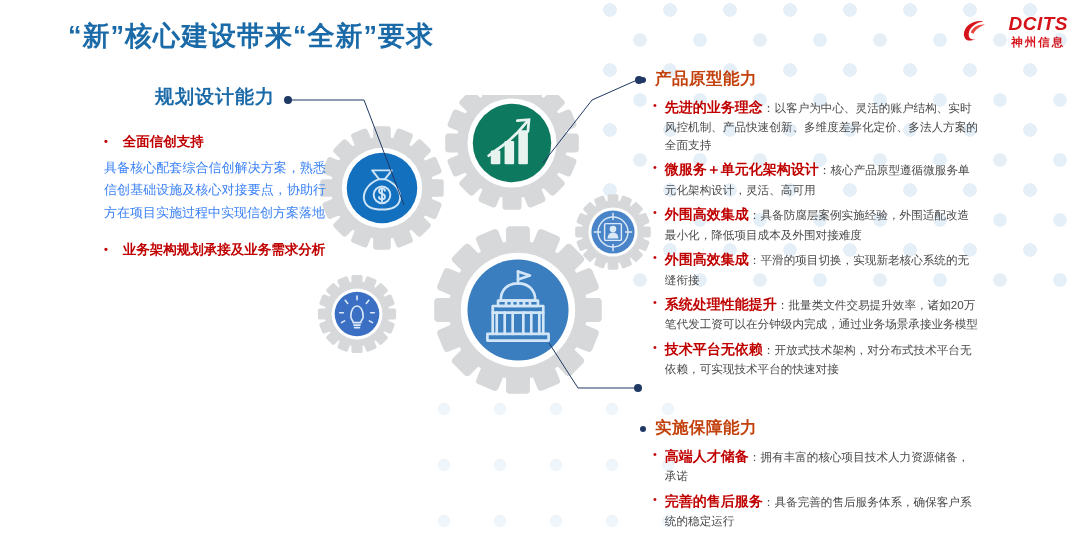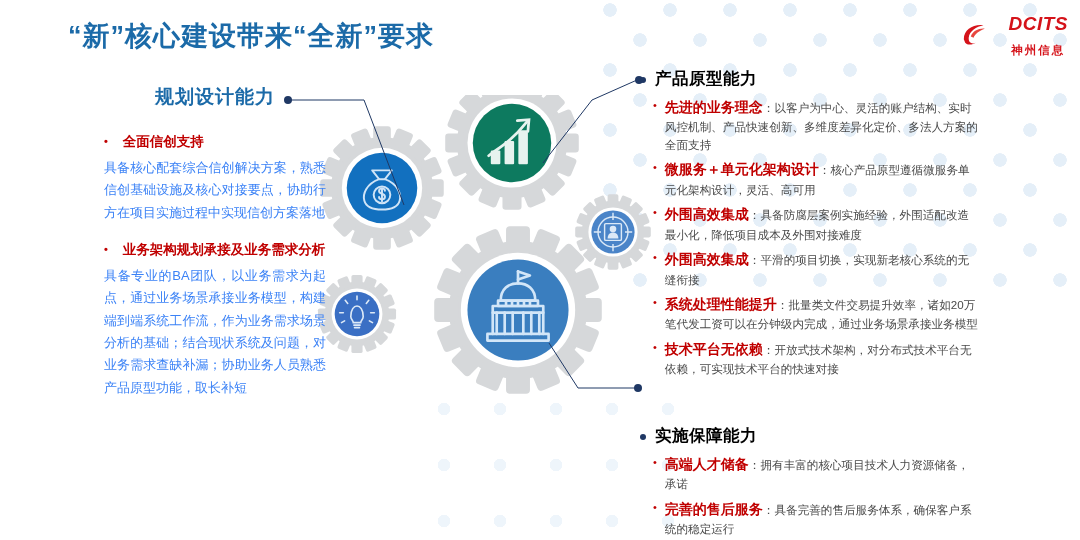--- a/index.html
+++ b/index.html
@@ -39,21 +39,21 @@
     color:#1b6aa8;
     letter-spacing:1px;
     white-space:nowrap;
   }
 
   
   .logo { position:absolute; right:12px; top:14px; display:flex; align-items:center; gap:20px; }
   .logo-mark { width:28px; height:28px; }
   .logo-txt { display:flex; flex-direction:column; align-items:center; line-height:1; }
   .logo-en { font-size:19px; font-weight:bold; color:#d5131a; letter-spacing:.5px; font-style:italic; }
-  .logo-cn { font-size:11.5px; font-weight:bold; color:#d5131a; letter-spacing:2px; margin-top:12px; }
+  .logo-cn { font-size:11.5px; font-weight:bold; color:#d5131a; letter-spacing:2px; margin-top:4px; }
 
   
   .gear-stage { position:absolute; left:300px; top:95px; width:370px; height:330px; }
   .gear-stage svg { display:block; }
 
   
   .connectors { position:absolute; left:0; top:0; width:1080px; height:540px; pointer-events:none; }
 
   
   .col-left { position:absolute; left:104px; top:84px; width:222px; }
@@ -72,34 +72,34 @@
   .bl-body {
     font-size:13px; color:#3b82f6; line-height:1.72;
     text-align:justify;
   }
 
   
   .col-right { position:absolute; left:640px; top:68px; width:340px; }
   .grp { margin-bottom:4px; }
   .grp-title {
     position:relative;
-    font-size:16.5px; font-weight:bold; color:#000000;
+    font-size:16.5px; font-weight:bold; color:#c2410c;
     padding-left:15px; margin-bottom:7px; letter-spacing:.5px;
   }
   .grp-title::before {
     content:""; position:absolute; left:0; top:9px;
     width:6px; height:6px; border-radius:50%; background:#1f3864;
   }
   .grp-items { padding-left:13px; }
   .item { display:flex; gap:8px; align-items:flex-start; margin-bottom:6px; }
   .item .idot { color:#c00000; font-size:11px; line-height:1.6; flex:0 0 auto; }
   .item .itxt { font-size:11.6px; line-height:1.52; color:#4a4a4a; }
   .item .itxt b { color:#c00000; font-weight:bold; font-size:14px; }
   .group-gap { height:17px; }
-  .grp-bottom { margin-top:24px; }
+  .grp-bottom { margin-top:16px; }
 </style>
 </head>
 <body>
 
 <div class="dots"></div>
 <div class="dots2"></div>
 
 <div class="page-title">“新”核心建设带来“全新”要求</div>
 
 <div class="logo">
@@ -238,21 +238,20 @@
       <span class="txt">全面信创支持</span>
     </div>
     <div class="bl-body">具备核心配套综合信创解决方案，熟悉信创基础设施及核心对接要点，协助行方在项目实施过程中实现信创方案落地</div>
   </div>
 
   <div class="bullet-block">
     <div class="bl-head">
       <span class="dot">•</span>
       <span class="txt">业务架构规划承接及业务需求分析</span>
     </div>
-    <div class="bl-body">具备专业的BA团队，以业务需求为起点，通过业务场景承接业务模型，构建端到端系统工作流，作为业务需求场景分析的基础；结合现状系统及问题，对业务需求查缺补漏；协助业务人员熟悉产品原型功能，取长补短</div>
   </div>
 </div>
 
 <div class="col-right">
 
   <div class="grp">
     <div class="grp-title">产品原型能力</div>
     <div class="grp-items">
       <div class="item">
         <span class="idot">•</span>

